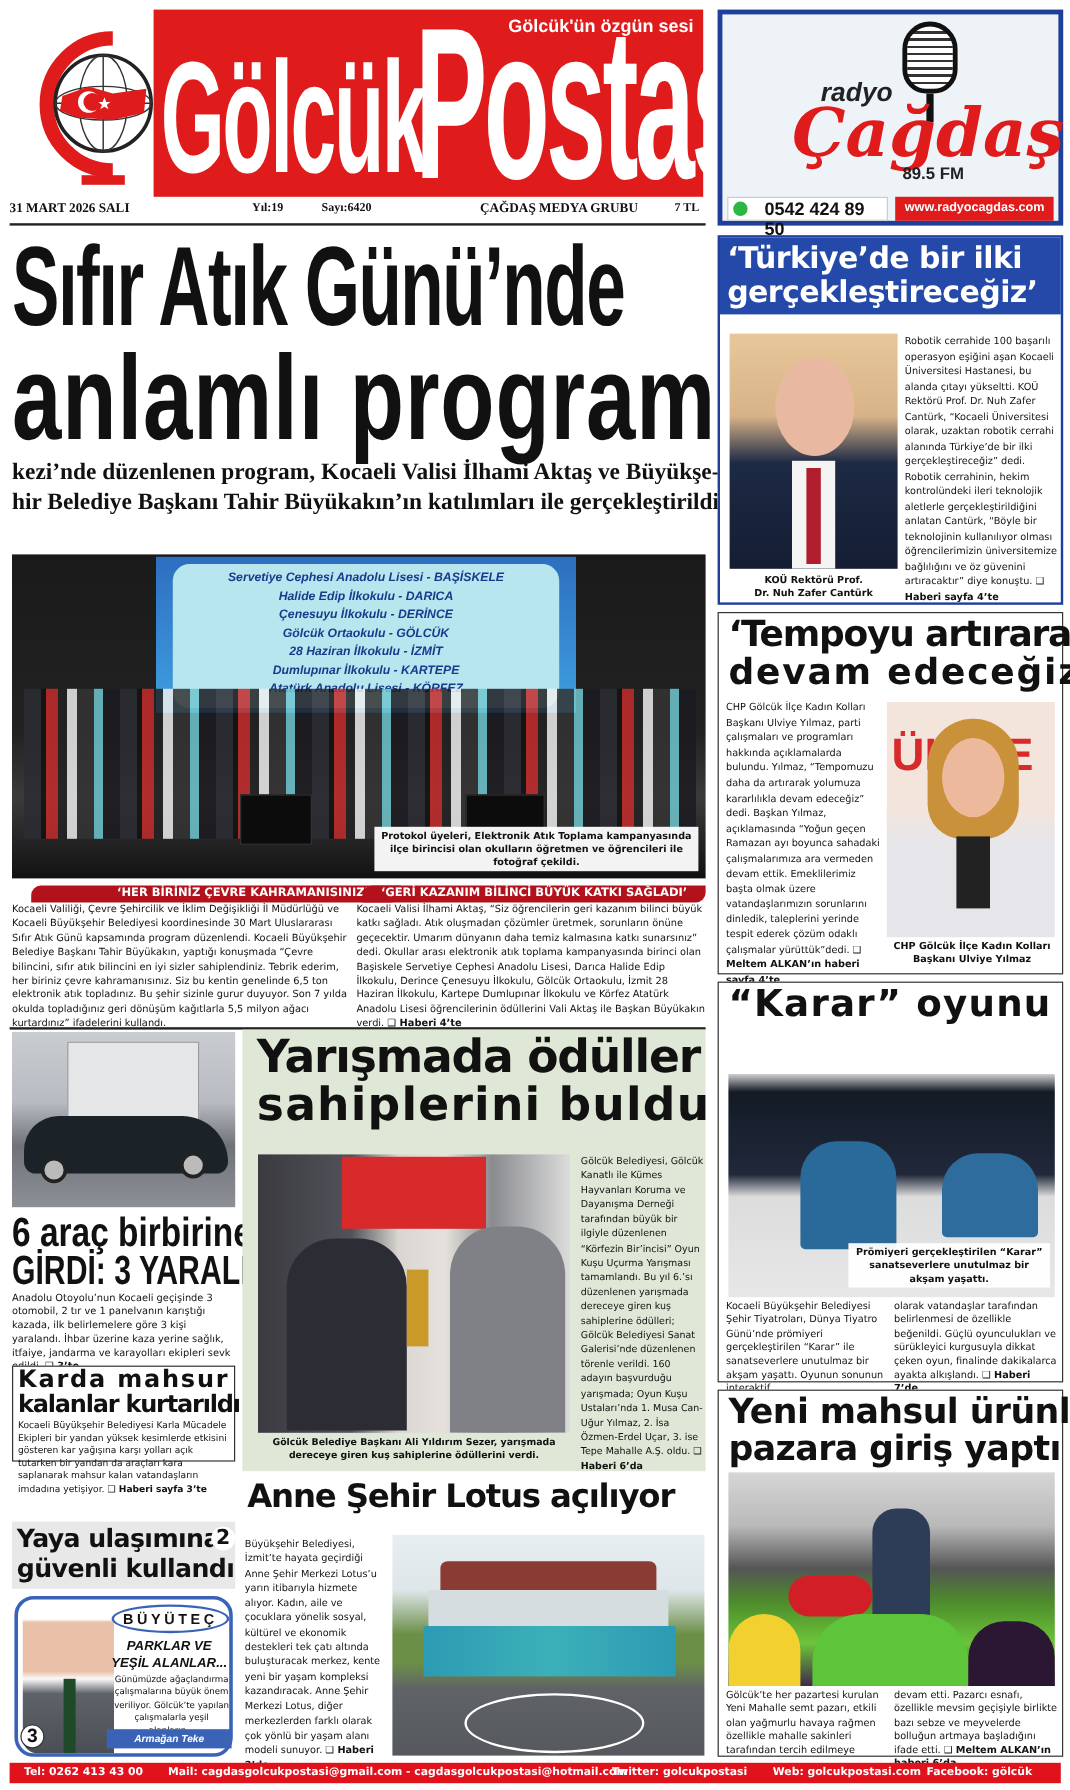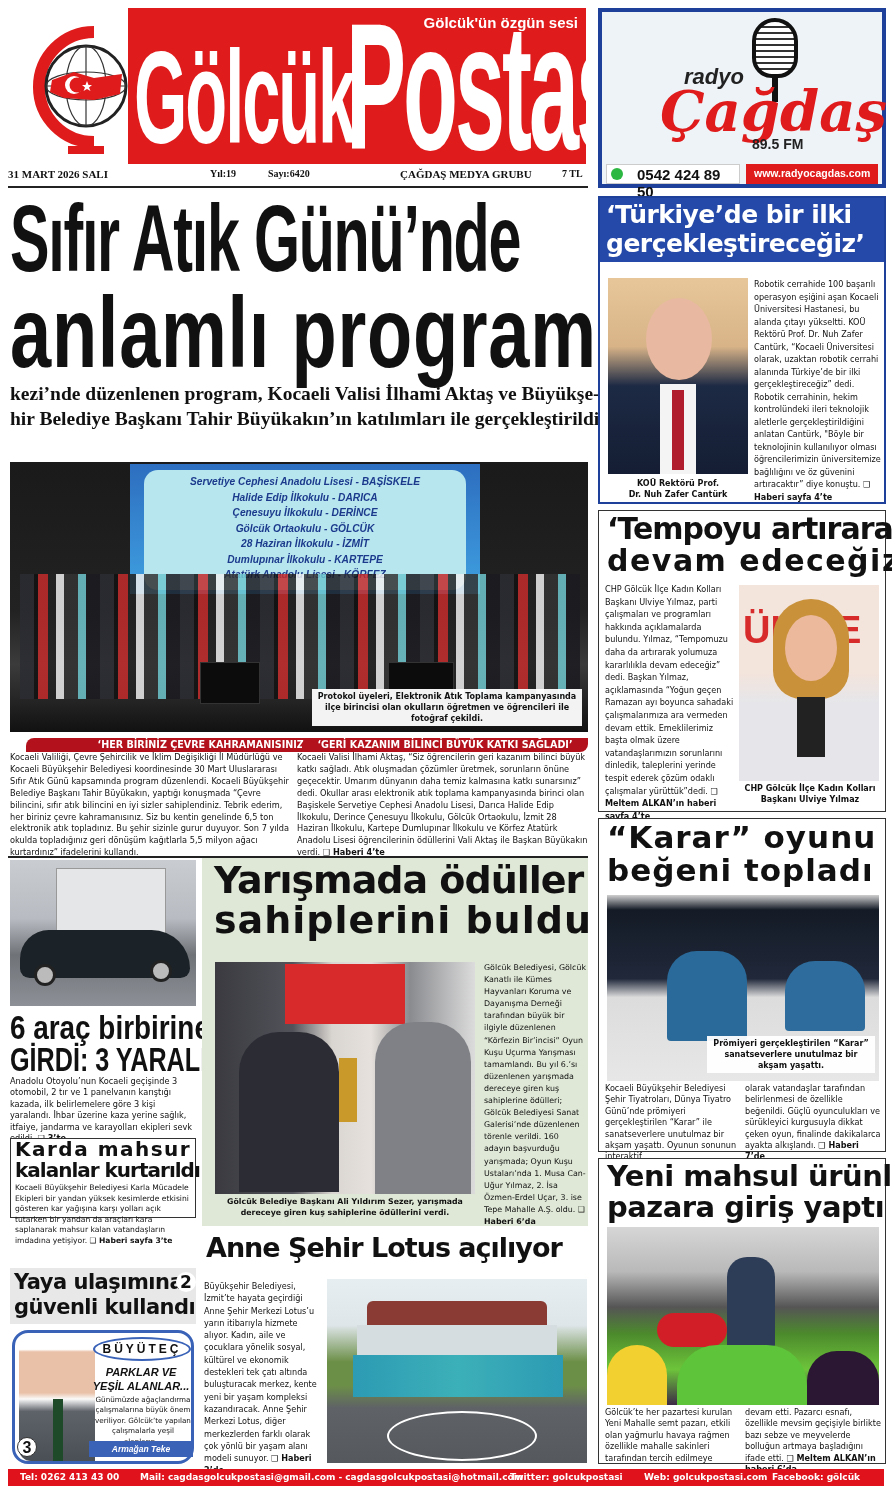--- a/index.html
+++ b/index.html
@@ -141,21 +141,20 @@
   </div>
   <div class="abs body-text bold" style="left:140px;top:272px;width:142px;text-align:center;font-size:8px;line-height:11px;">
     <div>CHP Gölcük İlçe Kadın Kolları</div>
     <div>Başkanı Ulviye Yılmaz</div>
   </div>
 </div>
 
 <div class="rbox" style="left:598px;top:818px;width:288px;height:334px;">
   <div class="abs" style="left:8px;top:2px;font-weight:bold;font-size:31px;line-height:33px;white-space:nowrap;font-family:'DejaVu Sans',sans-serif;letter-spacing:1px;">
     <div>“Karar” oyunu</div>
-    <div>beğeni topladı</div>
   </div>
   <div class="photo" style="left:8px;top:76px;width:272px;height:186px;background:linear-gradient(180deg,#cfcfcf 0%,#141b26 8%,#20283a 45%,#dcdcdc 55%,#e7e7e7 100%);">
     <div class="abs" style="left:60px;top:56px;width:80px;height:90px;background:#2a6a9a;border-radius:30px 30px 4px 4px;"></div>
     <div class="abs" style="left:178px;top:66px;width:80px;height:70px;background:#2d6c9c;border-radius:30px 30px 4px 4px;"></div>
     <div class="caption-strip" style="right:4px;bottom:8px;width:168px;">Prömiyeri gerçekleştirilen “Karar” sanatseverlere unutulmaz bir akşam yaşattı.</div>
   </div>
   <div class="abs body-text" style="left:6px;top:264px;width:134px;font-size:8.1px;line-height:11.4px;">Kocaeli Büyükşehir Belediyesi Şehir Tiyatroları, Dünya Tiyatro Günü’nde prömiyeri gerçekleştirilen “Karar” ile sanatseverlere unutulmaz bir akşam yaşattı. Oyunun sonunun interaktif</div>
   <div class="abs body-text" style="left:146px;top:264px;width:136px;font-size:8.1px;line-height:11.4px;">
     <span>olarak vatandaşlar tarafından belirlenmesi de özellikle beğenildi. Güçlü oyunculukları ve sürükleyici kurgusuyla dikkat çeken oyun, finalinde dakikalarca ayakta alkışlandı.</span> <span class="ref">❑ Haberi 7’de</span>
   </div>

